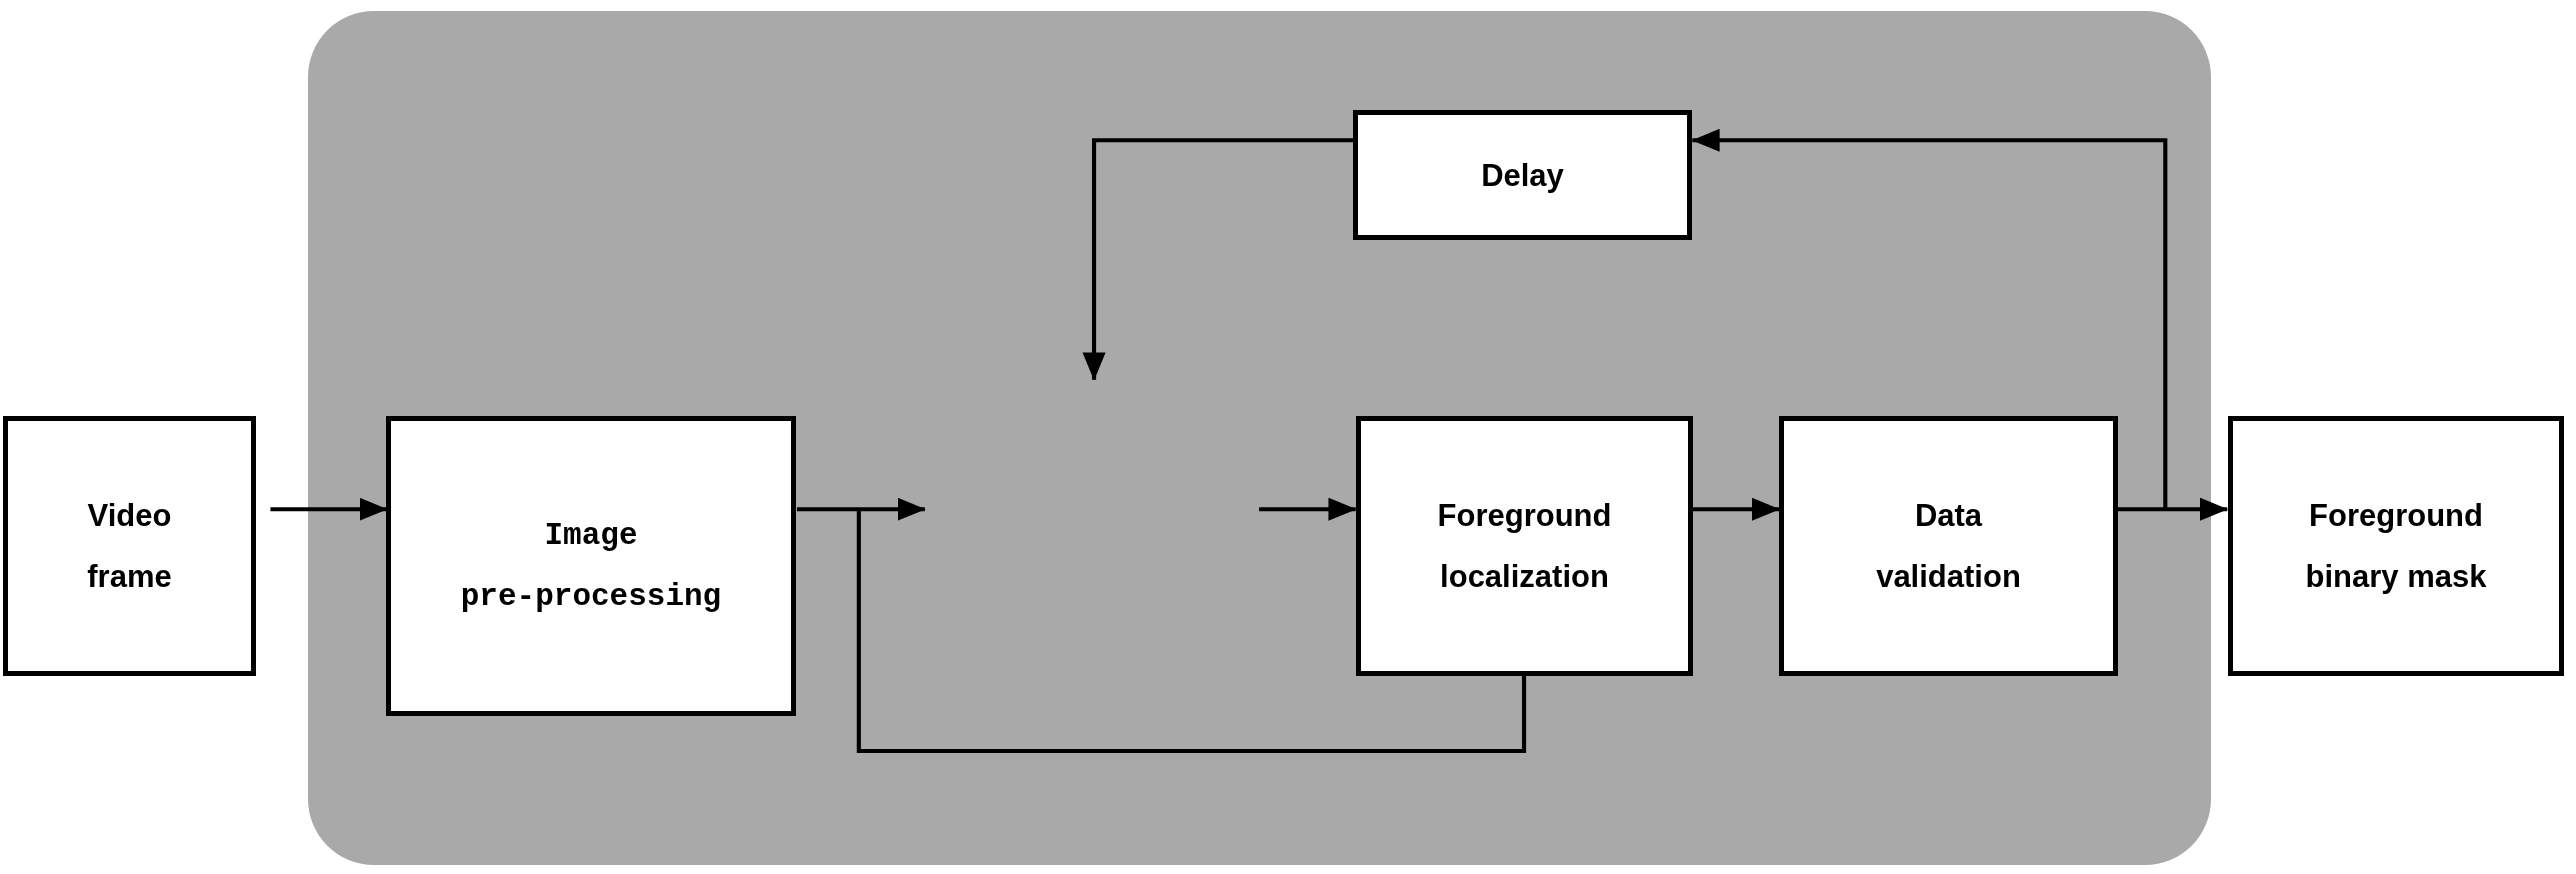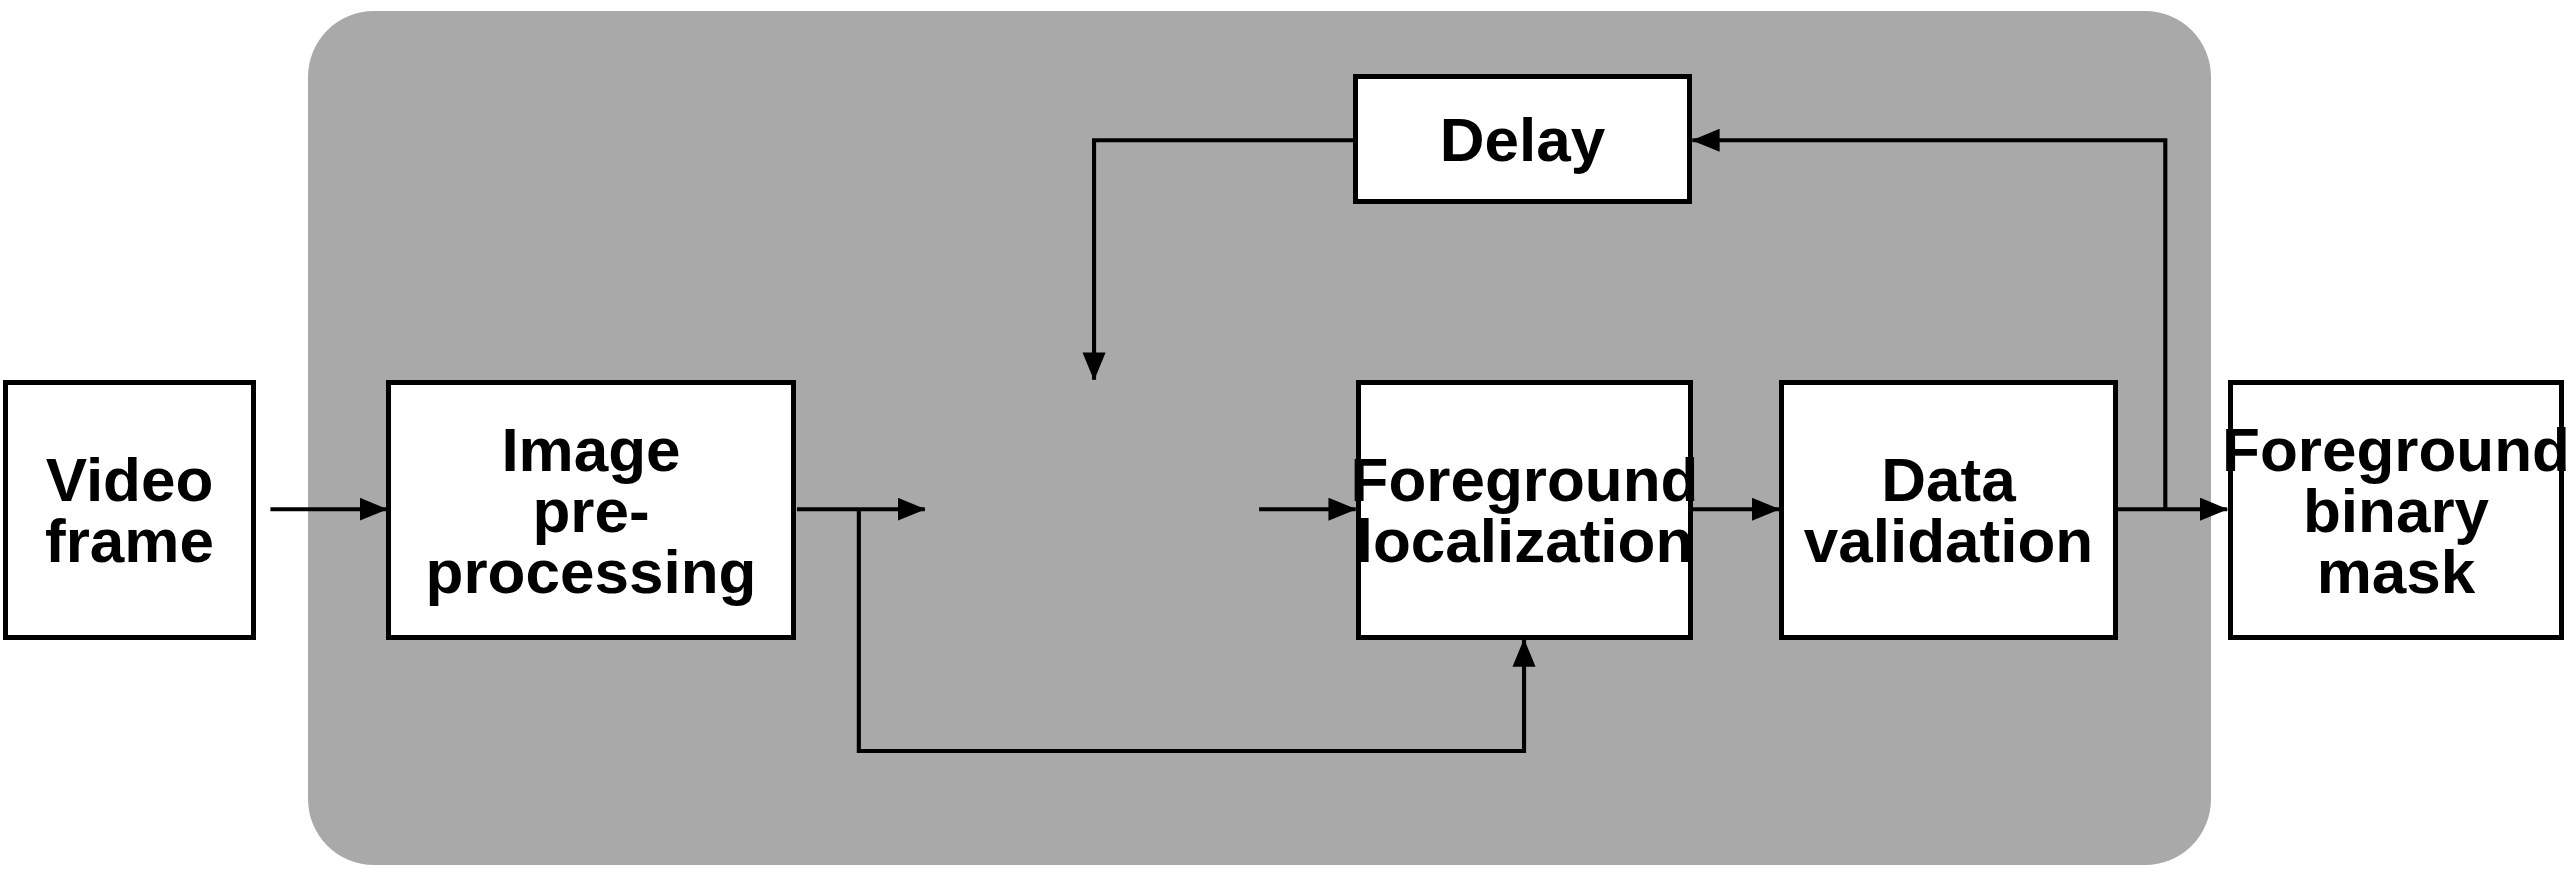--- a/index.html
+++ b/index.html
@@ -35,29 +35,30 @@
   .node {
     position: absolute;
     box-sizing: border-box;
     background: #ffffff;
     border: 5px solid #000000;
     display: flex;
     align-items: center;
     justify-content: center;
     text-align: center;
     font-weight: bold;
-    font-size: 62px;
+    font-size: 31px;
     line-height: 61px;
     color: #000000;
     white-space: pre-line;
     letter-spacing: 0px;
+    margin-top: 36px;
   }
   
   .n-video        { left: 3px;   top: 380px; width: 253px; height: 260px; }
-  .n-imagepre     { left: 386px;  top: 380px; width: 410px; height: 260px; }
+  .n-imagepre     { left: 386px;  top: 380px; width: 410px; height: 300px; font-family: Liberation Mono, monospace; }
   .n-bgmodel      { left: 925px; top: 380px; width: 334px; height: 260px; }
   .n-fgloc        { left: 1356px; top: 380px; width: 337px; height: 260px; }
   .n-dataval      { left: 1779px; top: 380px; width: 339px; height: 260px; }
   .n-fgmask       { left: 2228px; top: 380px; width: 336px; height: 260px; }
   .n-delay        { left: 1353px; top: 74px;  width: 339px; height: 130px; }
 </style>
 </head>
 <body>
 
 <div id="canvas">

